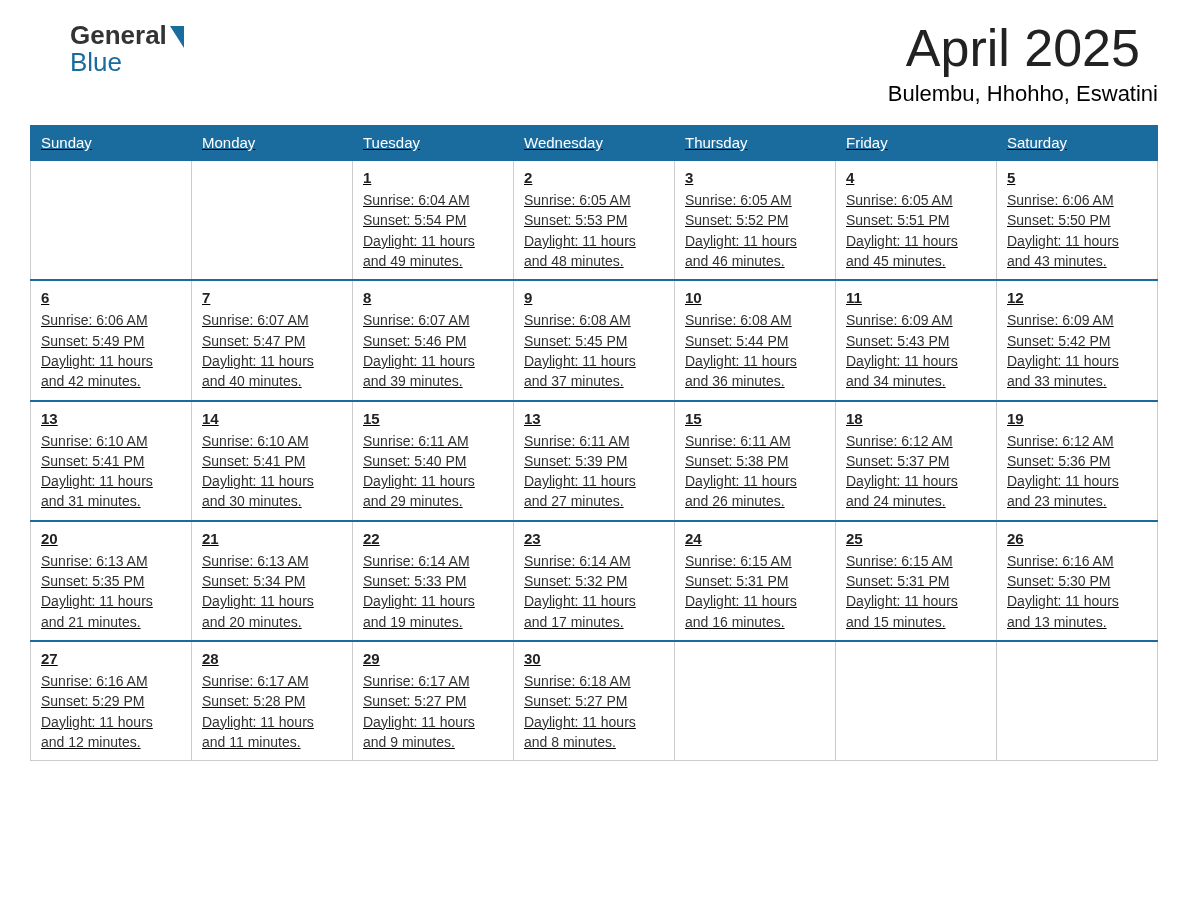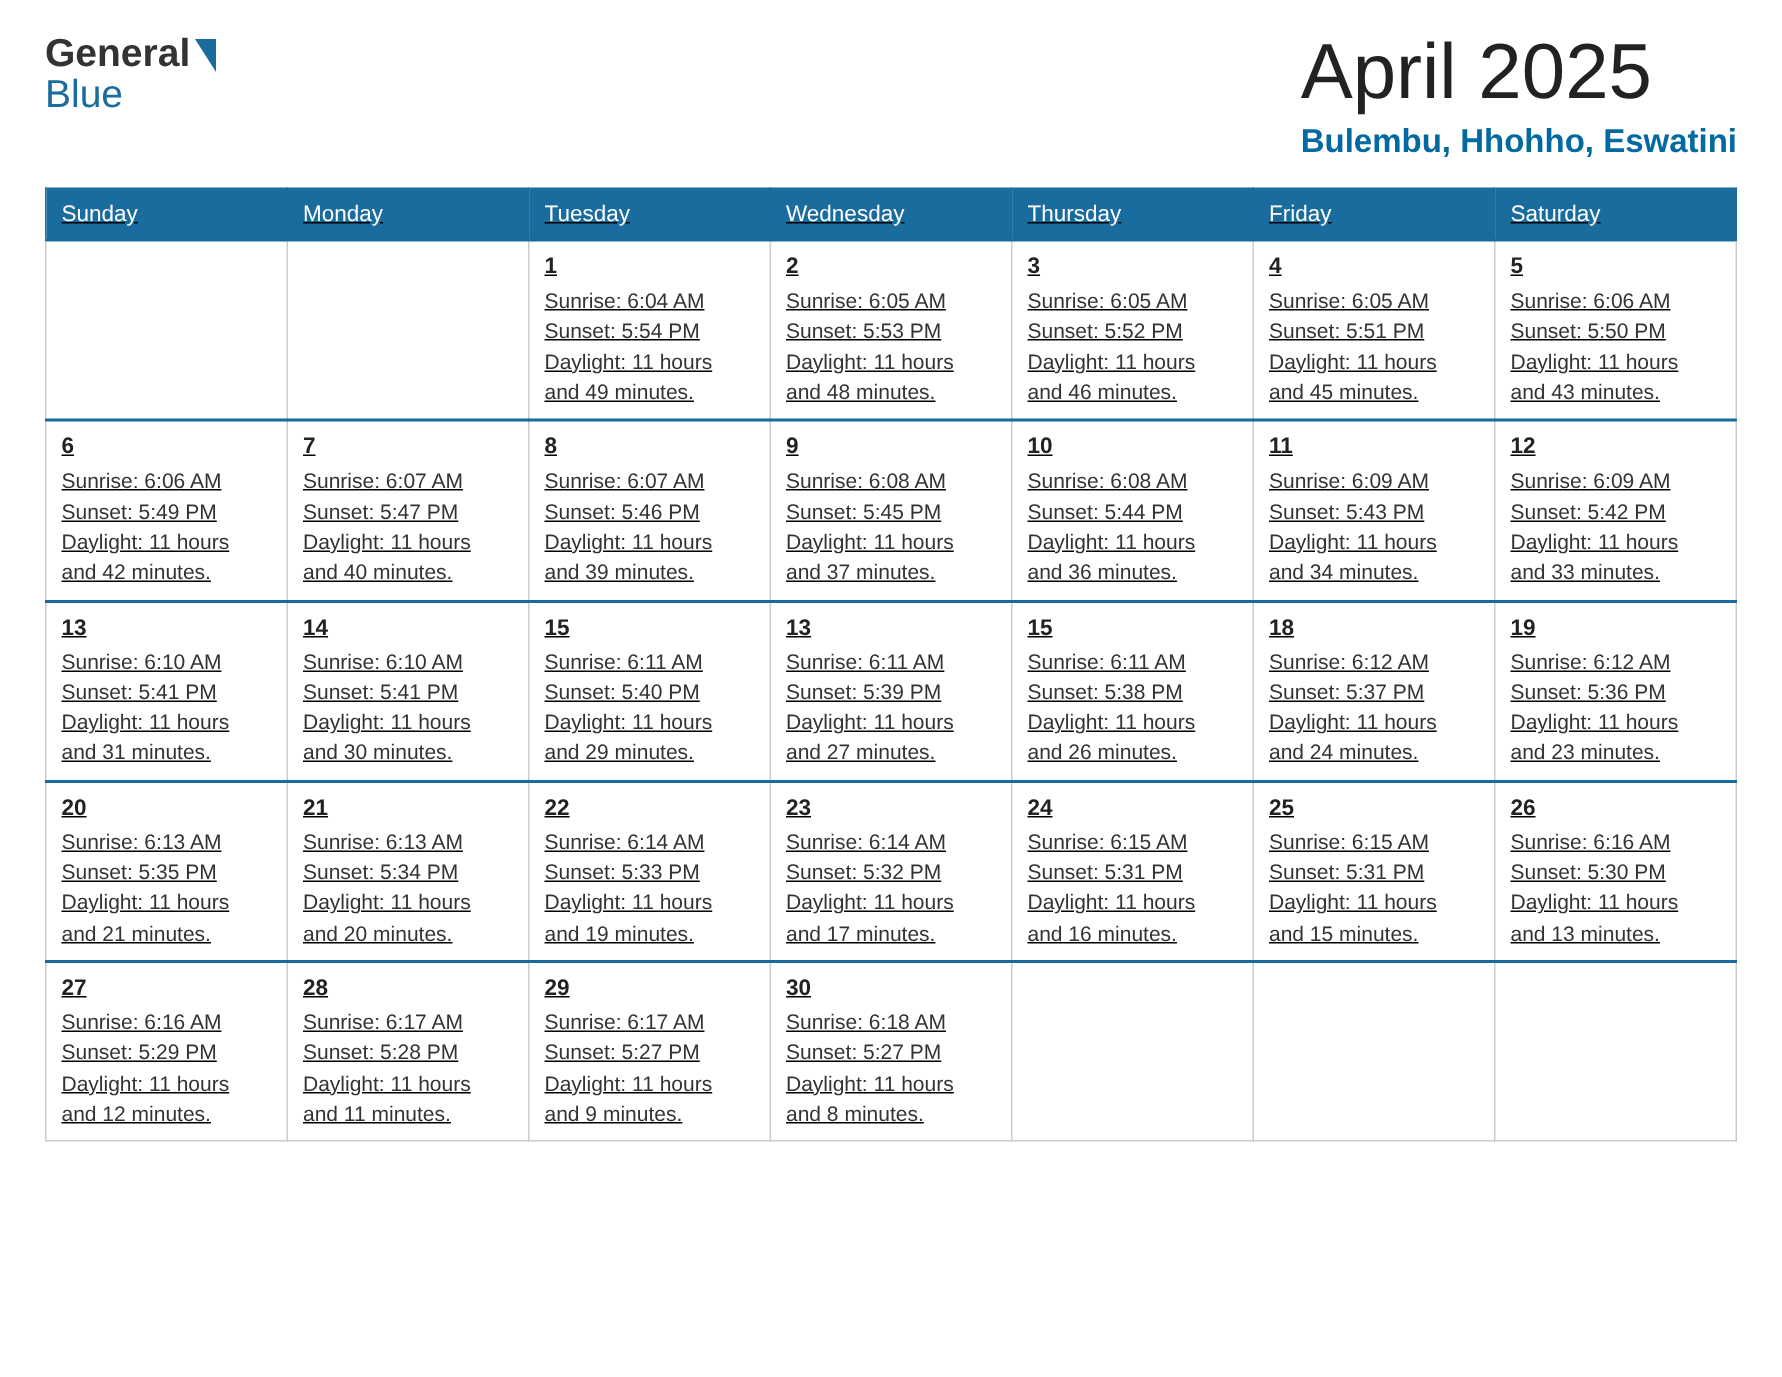--- a/index.html
+++ b/index.html
@@ -13,20 +13,21 @@
     .header {
       display: flex;
       justify-content: space-between;
       align-items: flex-start;
       margin-bottom: 18px;
     }
     .logo {
       display: flex;
       flex-direction: column;
       align-items: flex-start;
+      margin-left: 40px;
     }
     .logo-top {
       display: flex;
       align-items: center;
     }
     .logo-general {
       font-size: 26px;
       font-weight: bold;
       color: #333;
     }
@@ -40,33 +41,33 @@
       margin-top: 2px;
     }
     .logo-bottom {
       font-size: 26px;
       font-weight: normal;
       color: #1a6b9e;
       margin-top: -4px;
       margin-left: 0px;
     }
     .title-block {
-      text-align: left;
+      text-align: center;
       margin-left: 21px;
     }
     .title-block h1 {
       font-size: 52px;
       font-weight: normal;
       color: #222;
       line-height: 1.1;
     }
     .title-block h2 {
       font-size: 22px;
-      font-weight: bold;
-      color: #0369a1;
+      font-weight: normal;
+      color: #000000;
       margin-top: 4px;
     }
     table {
       width: 100%;
       border-collapse: collapse;
       text-decoration: underline;
     }
     thead tr th {
       background-color: #1a6b9e;
       color: #fff;

